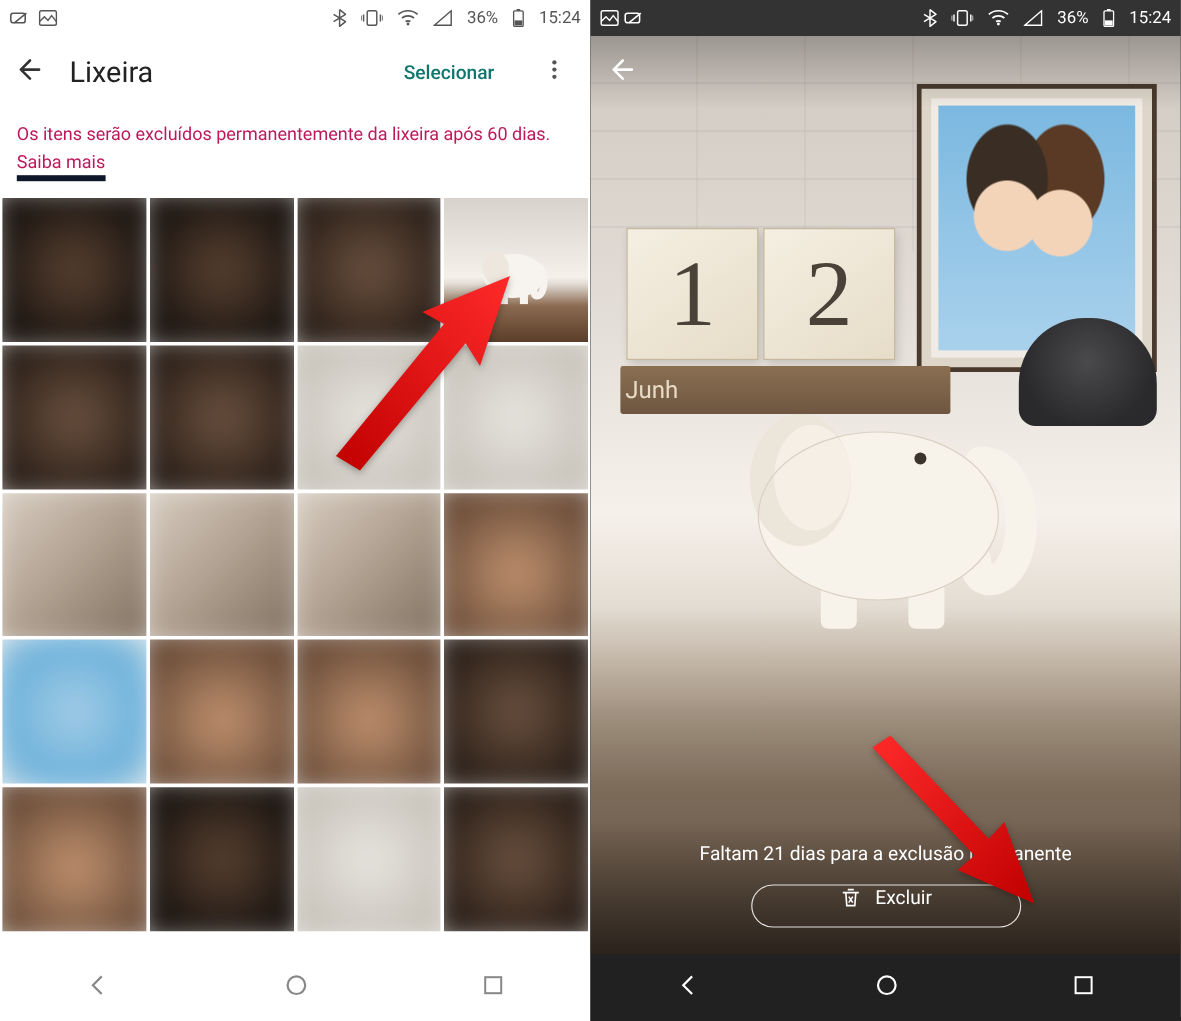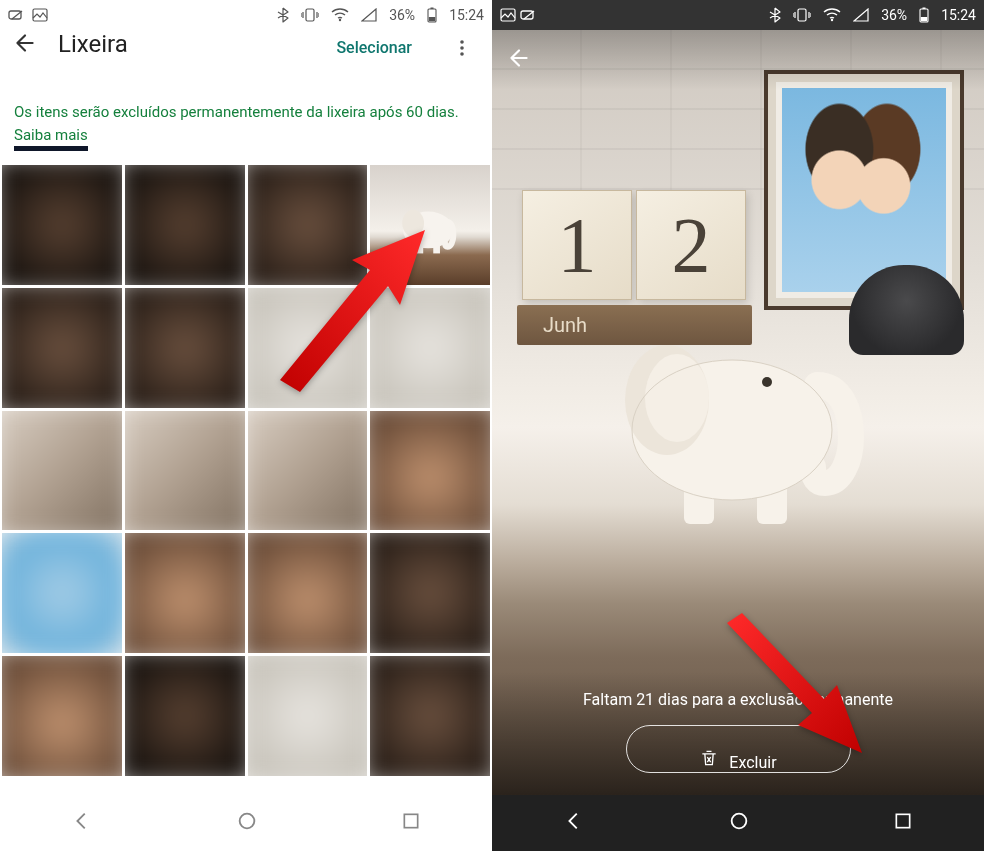--- a/index.html
+++ b/index.html
@@ -31,42 +31,42 @@
 }
 .phone-right .status-bar { color: #fff; }
 .status-left { display: flex; gap: 4px; align-items: center; }
 .status-right { display: flex; gap: 12px; align-items: center; margin-left: auto; }
 .status-icon { display: inline-flex; }
 
 
 .app-bar {
   height: 60px;
   display: flex;
-  align-items: flex-start;
+  align-items: center;
   padding: 0 12px;
   gap: 20px;
 }
 .app-title {
   font-size: 24px;
   color: #222;
   font-weight: 400;
 }
 .app-bar-spacer { flex: 1; }
 .select-btn {
   color: #0f766e;
   font-weight: 500;
   font-size: 16px;
   padding: 8px 12px;
 }
 .overflow-btn { padding: 8px; }
 
 
 .info-text {
   padding: 12px 14px 14px;
-  color: #15803d;
+  color: #be185d;
   font-size: 15px;
   line-height: 1.4;
 }
 .learn-more {
   display: inline-block;
   border-bottom: 5px solid #0f172a;
   margin-top: 2px;
 }
 
 
@@ -187,26 +187,26 @@
   font-size: 78px;
   font-weight: 300;
   color: #4a4238;
   font-family: Georgia, serif;
   box-shadow: 2px 4px 8px rgba(0,0,0,.15);
 }
 .cal-base {
   position: absolute;
   top: 275px;
   left: 25px;
-  width: 235px;
+  width: 275px;
   height: 40px;
   background: linear-gradient(to bottom, #8a6f52 0%, #6e5640 100%);
   display: flex;
   align-items: center;
-  padding-left: 26px;
+  padding-left: 4px;
   color: #e8dcc8;
   font-size: 20px;
   border-radius: 2px;
 }
 .speaker {
   position: absolute;
   top: 235px;
   right: 20px;
   width: 115px;
   height: 90px;
@@ -256,25 +256,25 @@
   margin-bottom: 16px;
 }
 .action-row {
   display: flex;
   gap: 14px;
   justify-content: center;
 }
 .pill-btn {
   flex: 1;
   max-width: 225px;
-  height: 48px;
+  height: 36px;
   border: 1.5px solid rgba(255,255,255,.85);
   border-radius: 24px;
   display: flex;
-  align-items: flex-end;
+  align-items: flex-start;
   justify-content: center;
   gap: 10px;
   color: #fff;
   font-size: 16px;
 }
 </style>
 </head>
 <body>
 
 <div class="phone phone-left">

